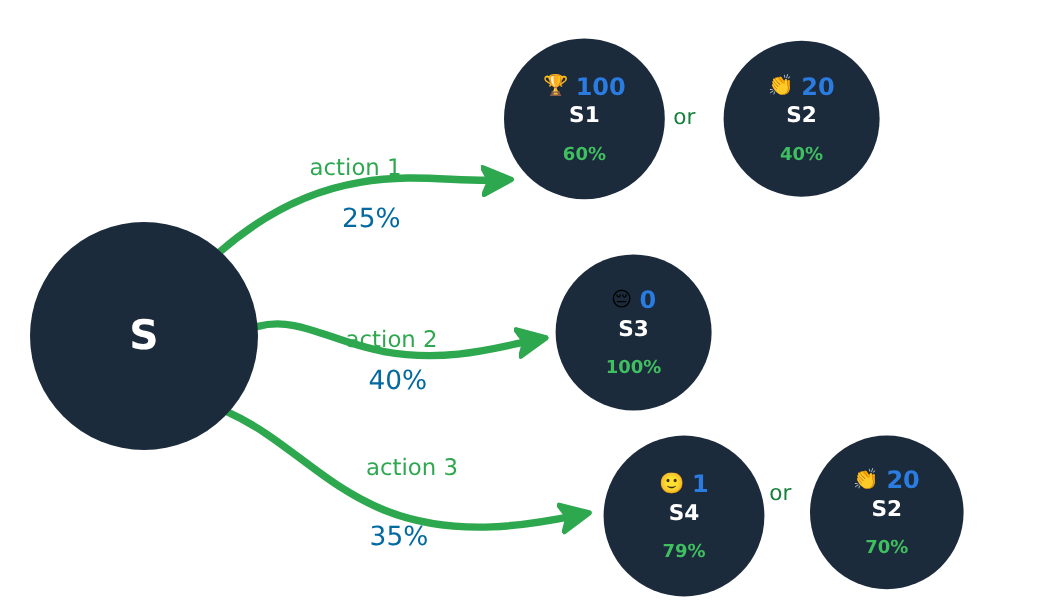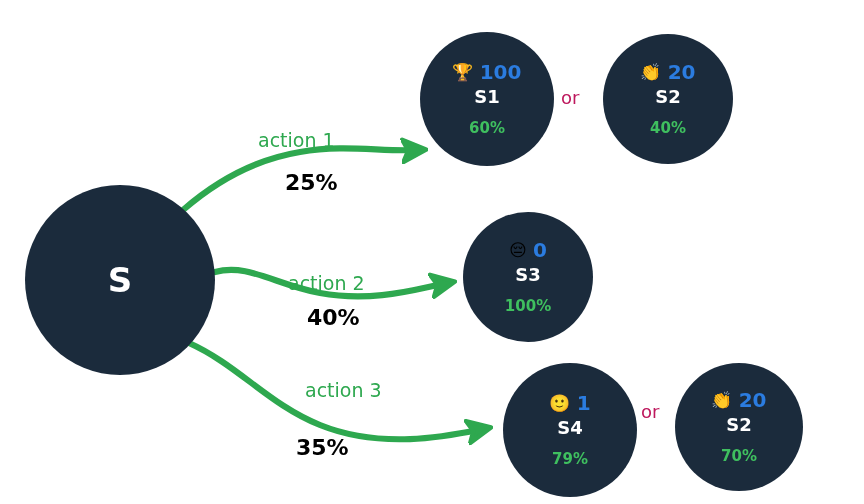--- a/index.html
+++ b/index.html
@@ -103,35 +103,35 @@
     white-space: nowrap;
     font-family: "DejaVu Sans", sans-serif;
     line-height: 1;
   }
   .action-label {
     color: #2ea84f;
     font-size: 19px;
     font-weight: normal;
   }
   .prob-label {
-    color: #000000;
+    color: #0369a1;
     font-size: 22px;
-    font-weight: bold;
+    font-weight: normal;
   }
   .or-label {
-    color: #be185d;
+    color: #15803d;
     font-size: 18px;
   }
 
   #label-action1 { left: 258px; top: 131px; }
   #label-prob1   { left: 285px; top: 172px; }
   #label-action2 { left: 288px; top: 274px; }
   #label-prob2   { left: 307px; top: 307px; }
   #label-action3 { left: 305px; top: 381px; }
-  #label-prob3   { left: 296px; top: 437px; }
+  #label-prob3   { left: 308px; top: 437px; }
   #label-or1     { left: 561px; top: 89px;  }
   #label-or2     { left: 641px; top: 403px; }
 </style>
 </head>
 <body>
 
 <div id="stage">
 
   <svg id="edges" viewBox="0 0 864 504" width="864" height="504" xmlns="http://www.w3.org/2000/svg">
     <defs>

